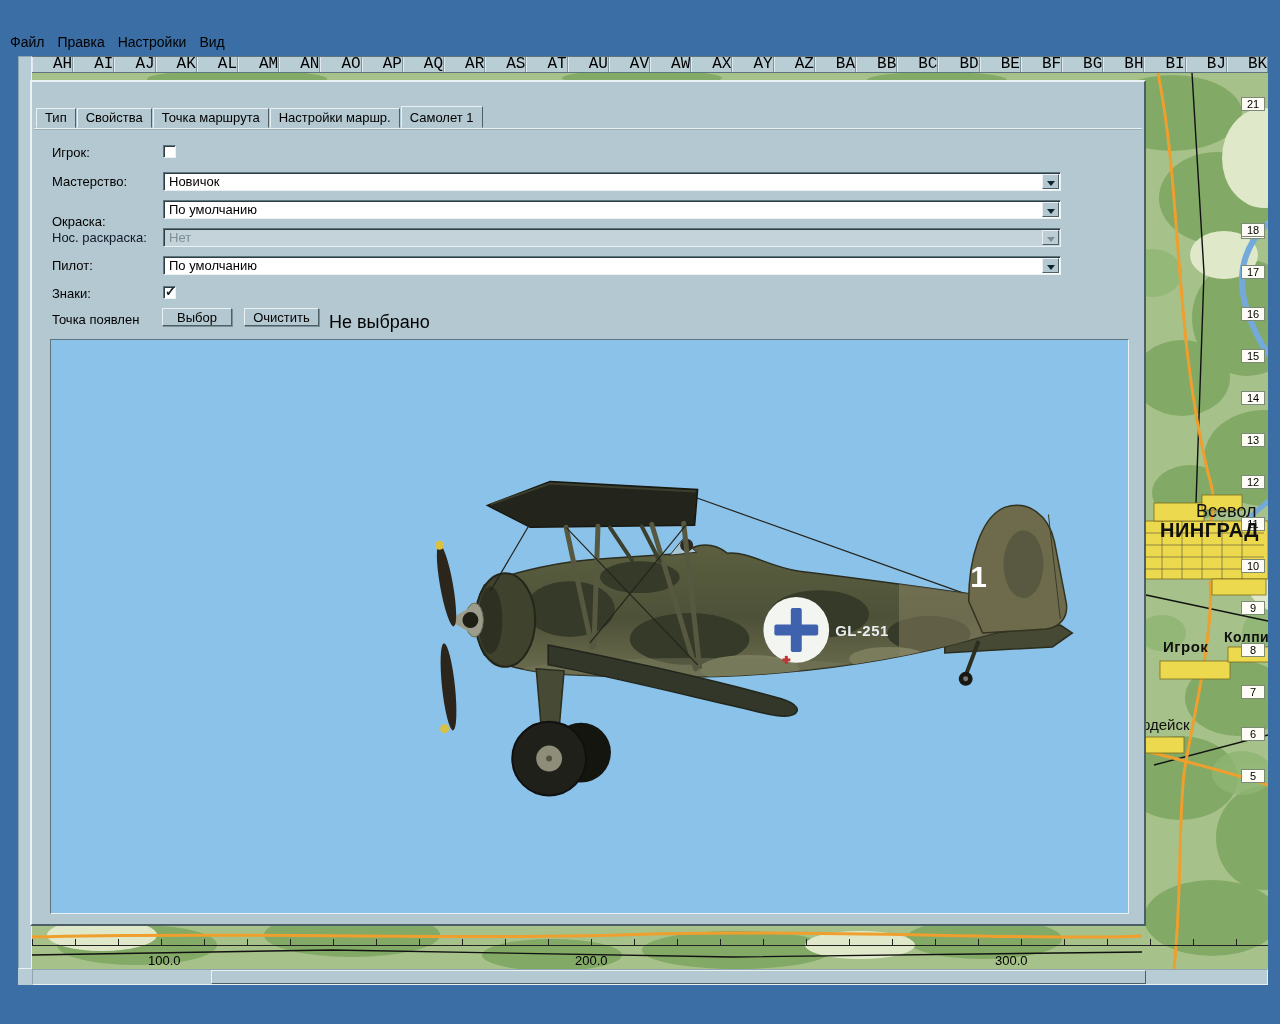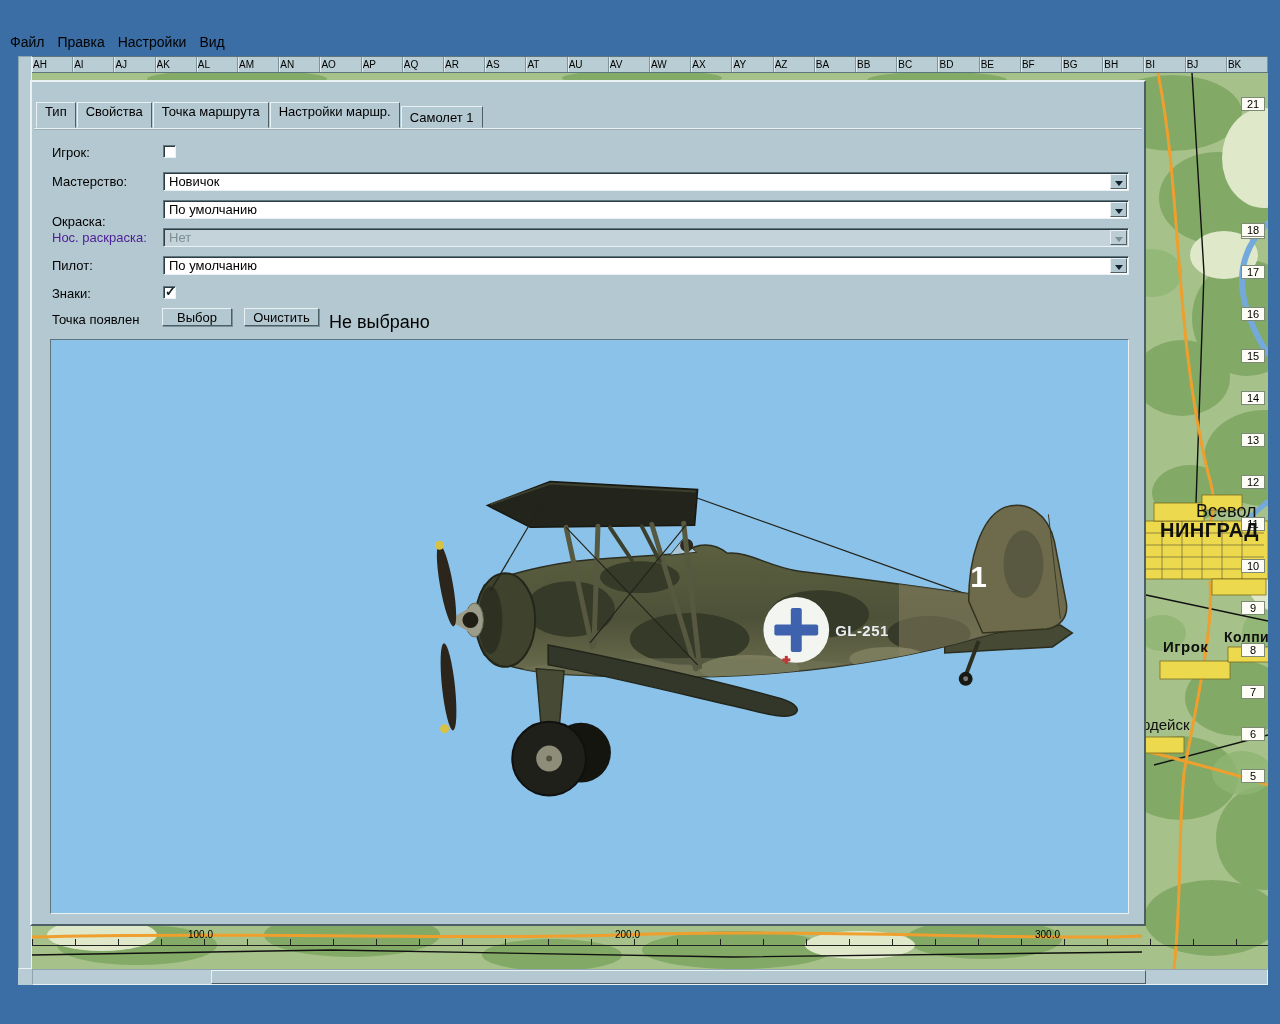--- a/index.html
+++ b/index.html
@@ -11,59 +11,59 @@
   body{background:var(--desktop);font-family:"Liberation Sans",sans-serif;color:#000;position:relative;}
 
   .menubar{position:absolute;left:10px;top:34px;height:20px;display:flex;gap:13px;font-size:14px;}
   .menu-item{cursor:default;white-space:nowrap;}
 
   .map-window{position:absolute;left:18px;top:56px;width:1250px;height:929px;}
   .vscroll{position:absolute;left:0;top:0;width:14px;height:913px;background:#b7ccd4;
     border:1px solid;border-color:#8fa6ae var(--lt) var(--lt) #8fa6ae;}
   .col-headers{position:absolute;left:14px;top:0;right:0;height:17px;display:flex;background:#b9cdd5;
     border-top:1px solid var(--md);border-bottom:1px solid var(--md);}
-  .colcell{flex:1;font-size:10px;text-align:left;line-height:15px;color:#000;
-    border-right:1px solid #7d949c;border-left:1px solid #dfe9ee;overflow:hidden;}
+  .colcell{flex:1;font-size:16px;text-align:right;line-height:15px;color:#000;
+    border-right:1px solid #7d949c;border-left:1px solid #dfe9ee;overflow:hidden;font-family:Liberation Mono, monospace;}
   .map-canvas{position:absolute;left:14px;top:17px;right:0;bottom:16px;overflow:hidden;background:#a6c189;}
   .terrain{position:absolute;left:0;top:0;width:100%;height:100%;}
   .rowlabel{position:absolute;left:1209px;width:24px;height:14px;background:#fdfdf6;border:1px solid #7e8a78;
     font-size:11px;line-height:12px;text-align:center;}
   .citylabel{position:absolute;white-space:nowrap;color:#101010;}
   .citylabel.bold{font-weight:bold;letter-spacing:.5px;}
-  .rulerlabel{position:absolute;top:856px;font-size:10px;color:#000;margin-left:40px;}
+  .rulerlabel{position:absolute;top:880px;font-size:13px;color:#000;}
   .ruler-ticks{position:absolute;left:0;right:0;top:866px;height:6px;
     background:repeating-linear-gradient(90deg,#222 0 1px,transparent 1px 43px);}
   .ruler-line{position:absolute;left:0;right:0;top:872px;height:1px;background:#222;}
   .hscroll{position:absolute;left:14px;right:0;bottom:0;height:16px;background:#b7ccd4;
     border:1px solid;border-color:#8fa6ae var(--lt) var(--lt) #8fa6ae;}
   .hthumb{position:absolute;left:178px;top:0;width:935px;height:14px;background:var(--face);
     border:1px solid;border-color:var(--lt) var(--dk) var(--dk) var(--lt);}
   .corner{position:absolute;left:0;bottom:0;width:14px;height:16px;background:#b7ccd4;}
 
   .dialog{position:absolute;left:30px;top:80px;width:1116px;height:846px;background:var(--face);
     border:2px solid;border-color:var(--lt) var(--dk) var(--dk) var(--lt);z-index:10;}
   .titlebar{position:absolute;left:1px;top:1px;right:1px;height:21px;background:var(--titlebar);
     color:#fff;font-weight:bold;font-size:13px;line-height:21px;padding-left:6px;}
   .closebtn{position:absolute;right:3px;top:3px;width:17px;height:15px;background:var(--face);
     border:1px solid;border-color:var(--lt) var(--dk) var(--dk) var(--lt);
     font-size:10px;line-height:13px;text-align:center;font-weight:bold;color:#16242a;cursor:default;}
   .tab-bar{position:absolute;left:4px;top:25px;height:21px;display:flex;align-items:flex-end;z-index:2;}
-  .tab{height:26px;line-height:18px;padding:0 8px;font-size:13px;background:var(--face);white-space:pre;
+  .tab{height:20px;line-height:18px;padding:0 8px;font-size:13px;background:var(--face);white-space:pre;
     border:1px solid;border-color:var(--lt) var(--dk) transparent var(--lt);margin-right:1px;}
   .tab.active{height:22px;line-height:21px;border-bottom:1px solid var(--face);position:relative;z-index:3;}
   .tabline{position:absolute;left:2px;right:2px;top:46px;height:1px;background:var(--lt);box-shadow:0 1px 0 rgba(0,0,0,.12);}
 
   .flabel{position:absolute;left:20px;font-size:13px;white-space:nowrap;}
-  .flabel.dis{color:#4c1d95;}
+  .flabel.dis{color:#0f172a;}
   .spawn-label{max-width:108px;overflow:hidden;}
   .checkbox{position:absolute;left:131px;width:13px;height:13px;background:#fff;
     border:1px solid;border-color:var(--md) var(--lt) var(--lt) var(--md);box-shadow:inset 1px 1px 0 var(--dkk);}
   .checkbox .check{display:none;}
   .checkbox.checked .check{display:block;position:absolute;left:1px;top:-3px;font-size:13px;font-weight:bold;color:#10242c;}
-  .combo{position:absolute;left:131px;width:966px;height:19px;background:#fff;
+  .combo{position:absolute;left:131px;width:898px;height:19px;background:#fff;
     border:1px solid;border-color:var(--md) var(--lt) var(--lt) var(--md);box-shadow:inset 1px 1px 0 var(--dkk);}
   .combo .val{position:absolute;left:5px;top:1px;font-size:13px;line-height:15px;white-space:nowrap;}
   .combo-btn{position:absolute;right:1px;top:1px;bottom:1px;width:17px;background:var(--face);
     border:1px solid;border-color:var(--lt) var(--dk) var(--dk) var(--lt);}
   .arrow{position:absolute;left:4px;top:6px;width:0;height:0;border:4px solid transparent;border-top:5px solid #10242c;}
   .combo.disabled{background:#c3d3d9;}
   .combo.disabled .val{color:#7c8f96;}
   .combo.disabled .combo-btn{background:#bccdd4;}
   .combo.disabled .arrow{border-top-color:#7c8f96;}
   .btn{position:absolute;height:18px;background:var(--face);font-size:13px;font-family:inherit;color:#000;

